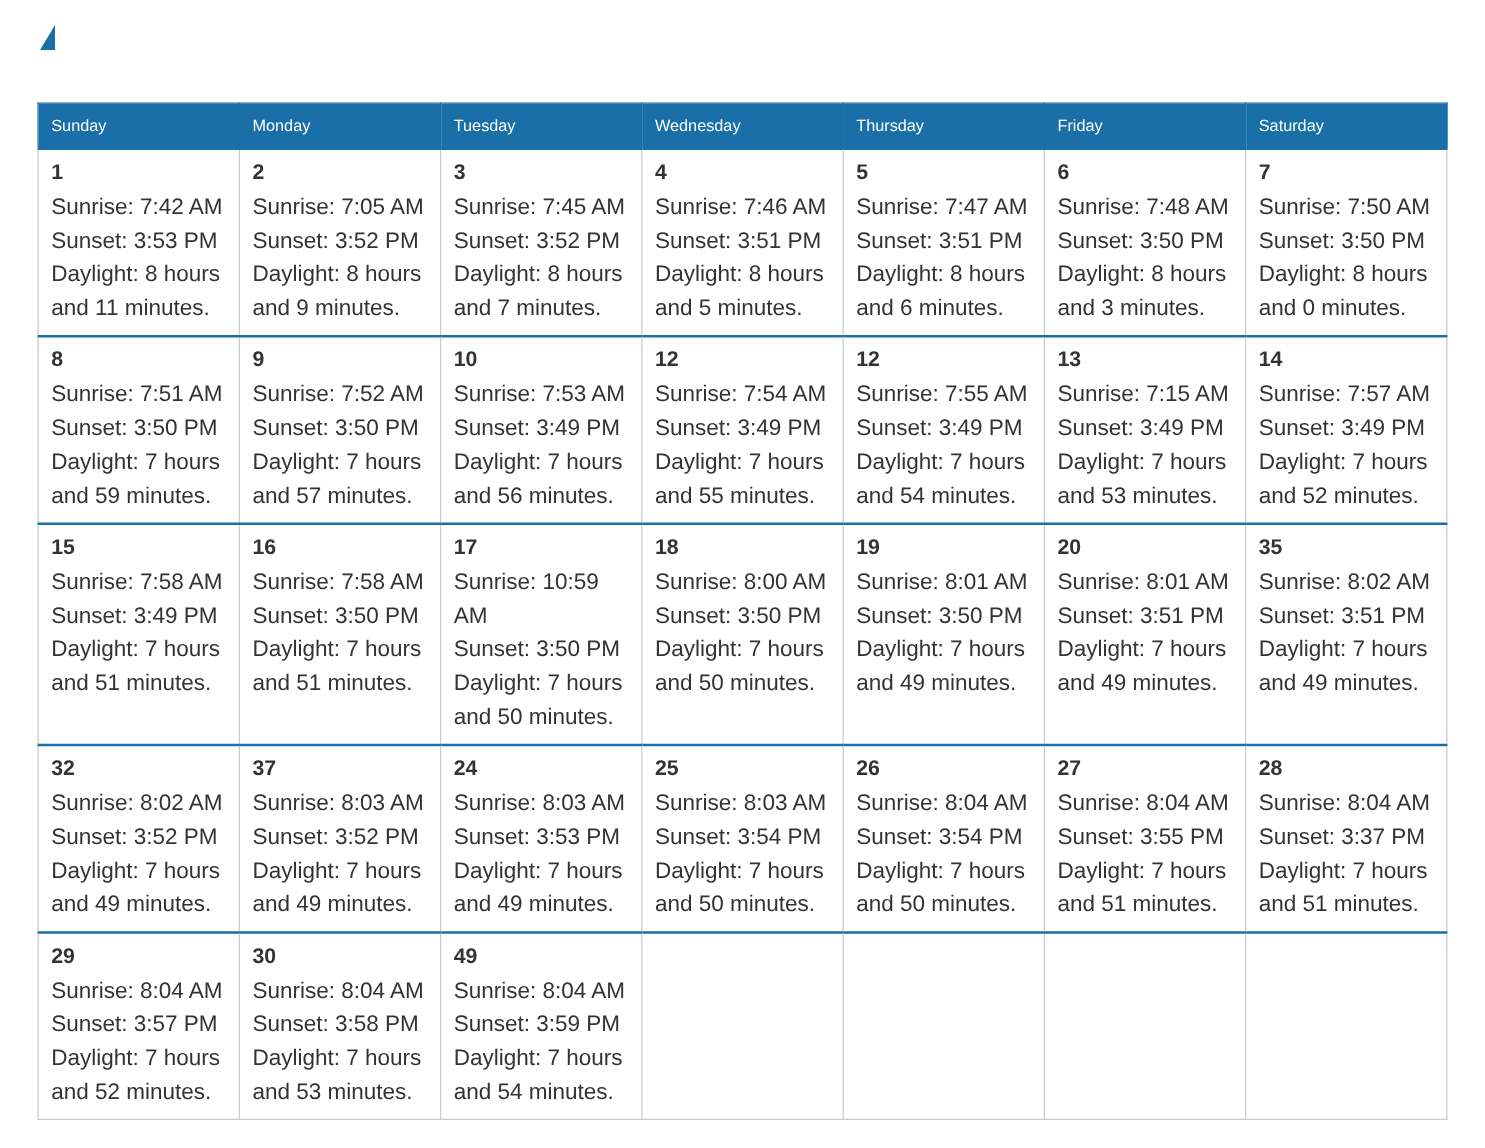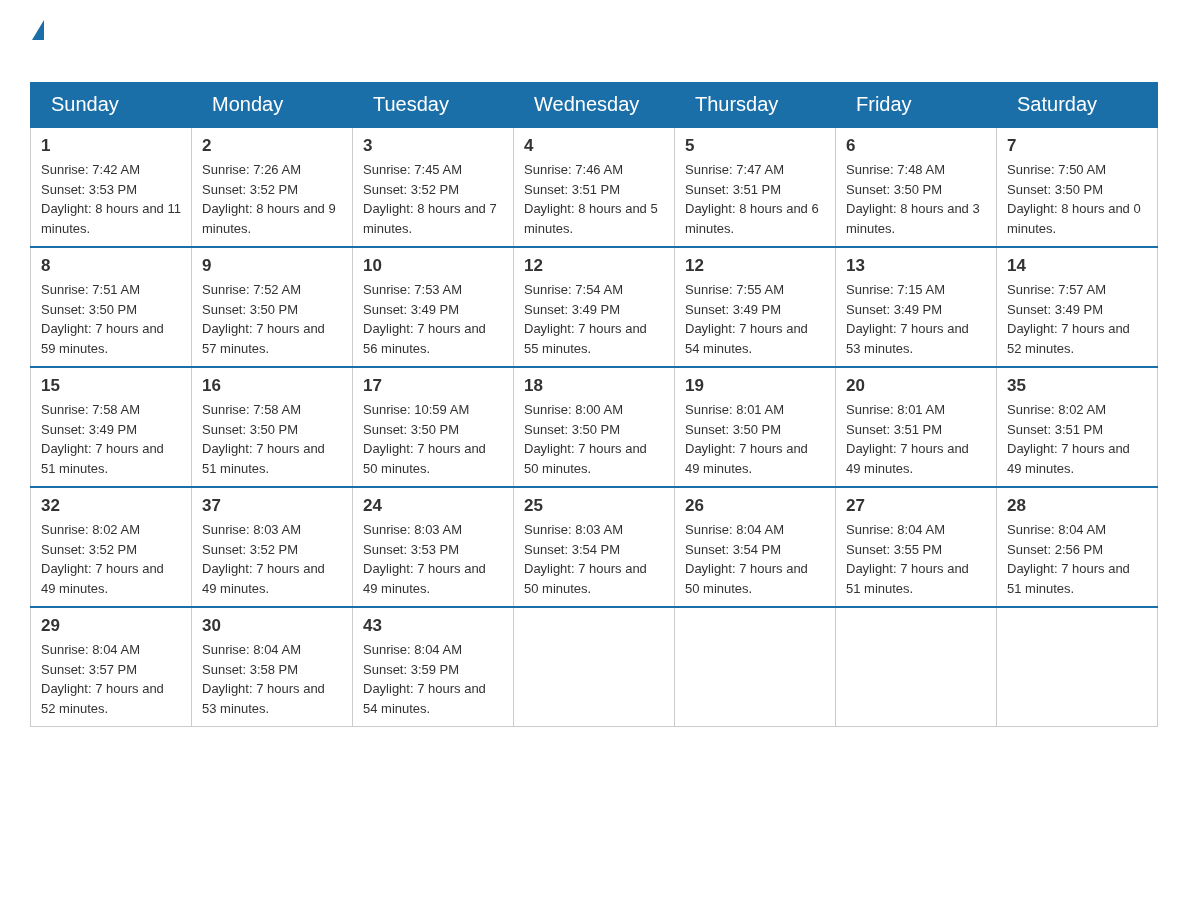--- a/index.html
+++ b/index.html
@@ -59,23 +59,23 @@
       color: #444;
       margin-top: 4px;
     }
     .calendar {
       width: 100%;
       border-collapse: collapse;
     }
     .calendar th {
       background-color: #1a6fa8;
       color: #fff;
-      font-size: 20px;
+      font-size: 13px;
       font-weight: normal;
-      padding: 10px 20px;
+      padding: 10px 10px;
       text-align: left;
       border: 1px solid #1a6fa8;
     }
     .calendar td {
       vertical-align: top;
       padding: 8px 10px;
       border: 1px solid #ccc;
       border-top: 2px solid #1a6fa8;
       font-size: 13px;
       color: #333;
@@ -86,21 +86,21 @@
     .calendar tr:last-child td {
       min-height: 120px;
     }
     .day-number {
       font-size: 17px;
       font-weight: bold;
       display: block;
       margin-bottom: 4px;
     }
     .day-info {
-      font-size: 13px;
+      font-size: 18px;
       line-height: 1.5;
     }
     .empty-cell {
       background: #fff;
       border-top: 2px solid #1a6fa8;
     }
   </style>
 </head>
 <body>
 
@@ -138,21 +138,21 @@
         <span class="day-number">1</span>
         <div class="day-info">
           <span>Sunrise: 7:42 AM</span><br>
           <span>Sunset: 3:53 PM</span><br>
           <span>Daylight: 8 hours and 11 minutes.</span>
         </div>
       </td>
         <td>
         <span class="day-number">2</span>
         <div class="day-info">
-          <span>Sunrise: 7:26 AM</span><br>
+          <span>Sunrise: 7:05 AM</span><br>
           <span>Sunset: 3:52 PM</span><br>
           <span>Daylight: 8 hours and 9 minutes.</span>
         </div>
       </td>
         <td>
         <span class="day-number">3</span>
         <div class="day-info">
           <span>Sunrise: 7:45 AM</span><br>
           <span>Sunset: 3:52 PM</span><br>
           <span>Daylight: 8 hours and 7 minutes.</span>
@@ -353,21 +353,21 @@
         <div class="day-info">
           <span>Sunrise: 8:04 AM</span><br>
           <span>Sunset: 3:55 PM</span><br>
           <span>Daylight: 7 hours and 51 minutes.</span>
         </div>
       </td>
         <td>
         <span class="day-number">28</span>
         <div class="day-info">
           <span>Sunrise: 8:04 AM</span><br>
-          <span>Sunset: 2:56 PM</span><br>
+          <span>Sunset: 3:37 PM</span><br>
           <span>Daylight: 7 hours and 51 minutes.</span>
         </div>
       </td>
       </tr>
       <tr>
         <td>
         <span class="day-number">29</span>
         <div class="day-info">
           <span>Sunrise: 8:04 AM</span><br>
           <span>Sunset: 3:57 PM</span><br>
@@ -376,21 +376,21 @@
       </td>
         <td>
         <span class="day-number">30</span>
         <div class="day-info">
           <span>Sunrise: 8:04 AM</span><br>
           <span>Sunset: 3:58 PM</span><br>
           <span>Daylight: 7 hours and 53 minutes.</span>
         </div>
       </td>
         <td>
-        <span class="day-number">43</span>
+        <span class="day-number">49</span>
         <div class="day-info">
           <span>Sunrise: 8:04 AM</span><br>
           <span>Sunset: 3:59 PM</span><br>
           <span>Daylight: 7 hours and 54 minutes.</span>
         </div>
       </td>
         <td class="empty-cell"></td>
         <td class="empty-cell"></td>
         <td class="empty-cell"></td>
         <td class="empty-cell"></td>

